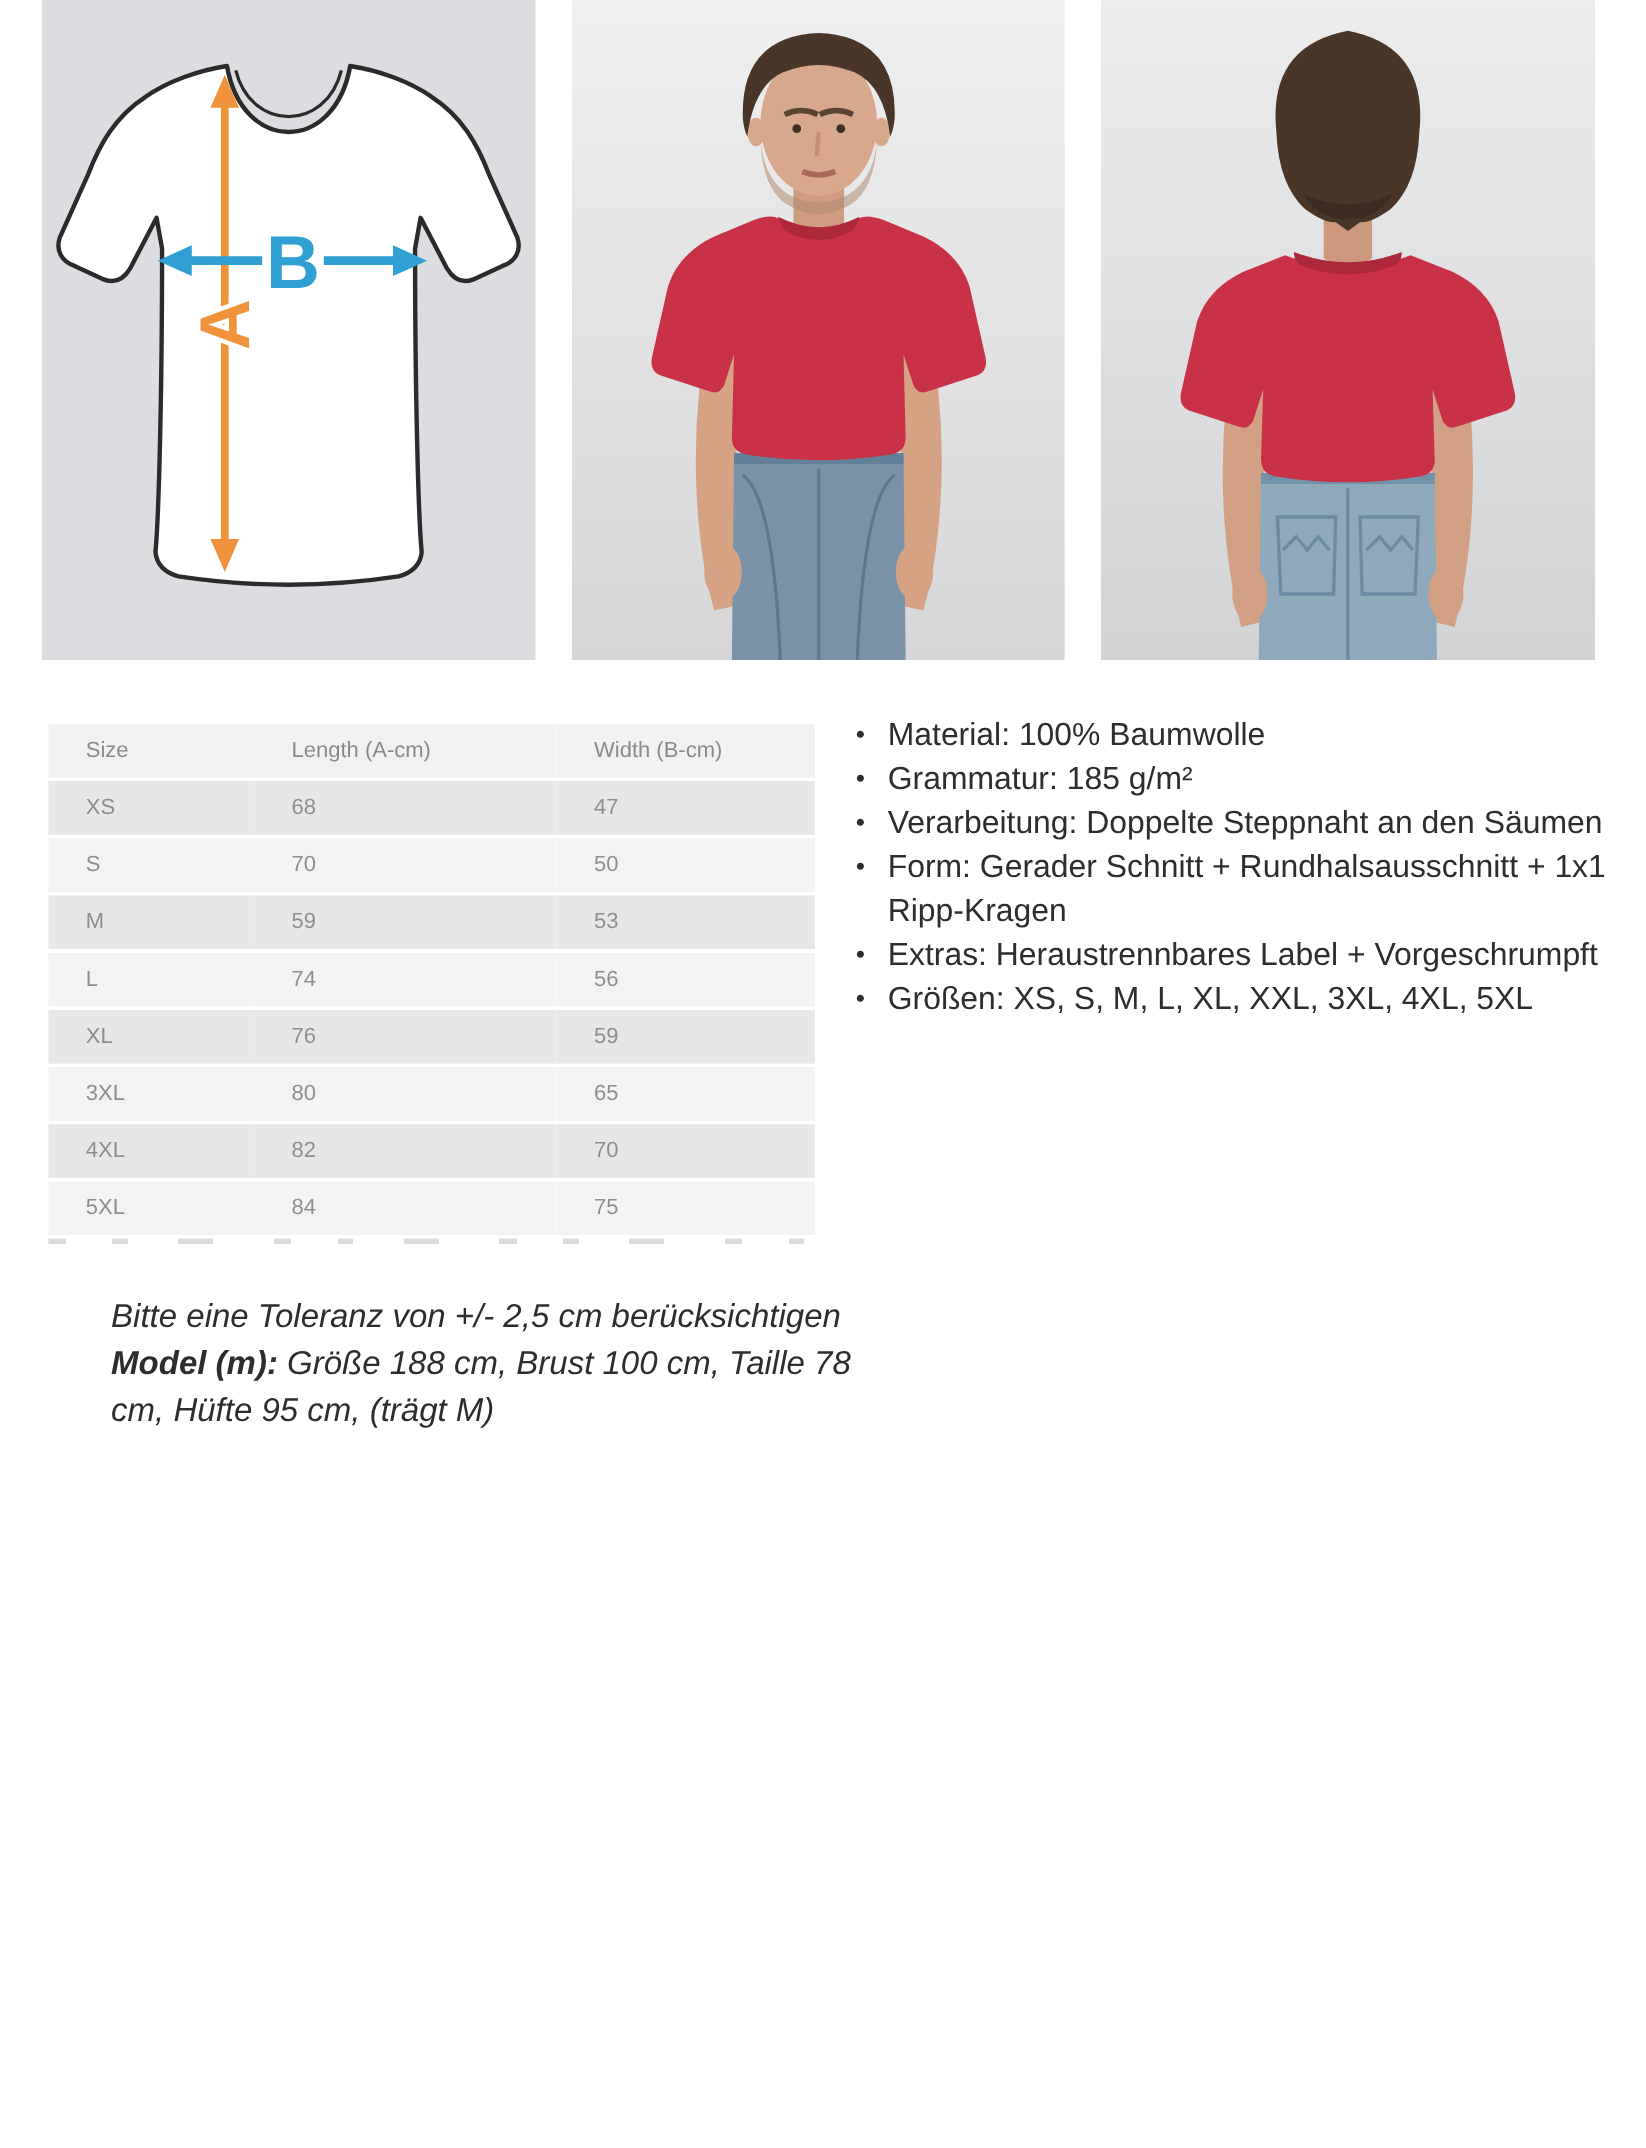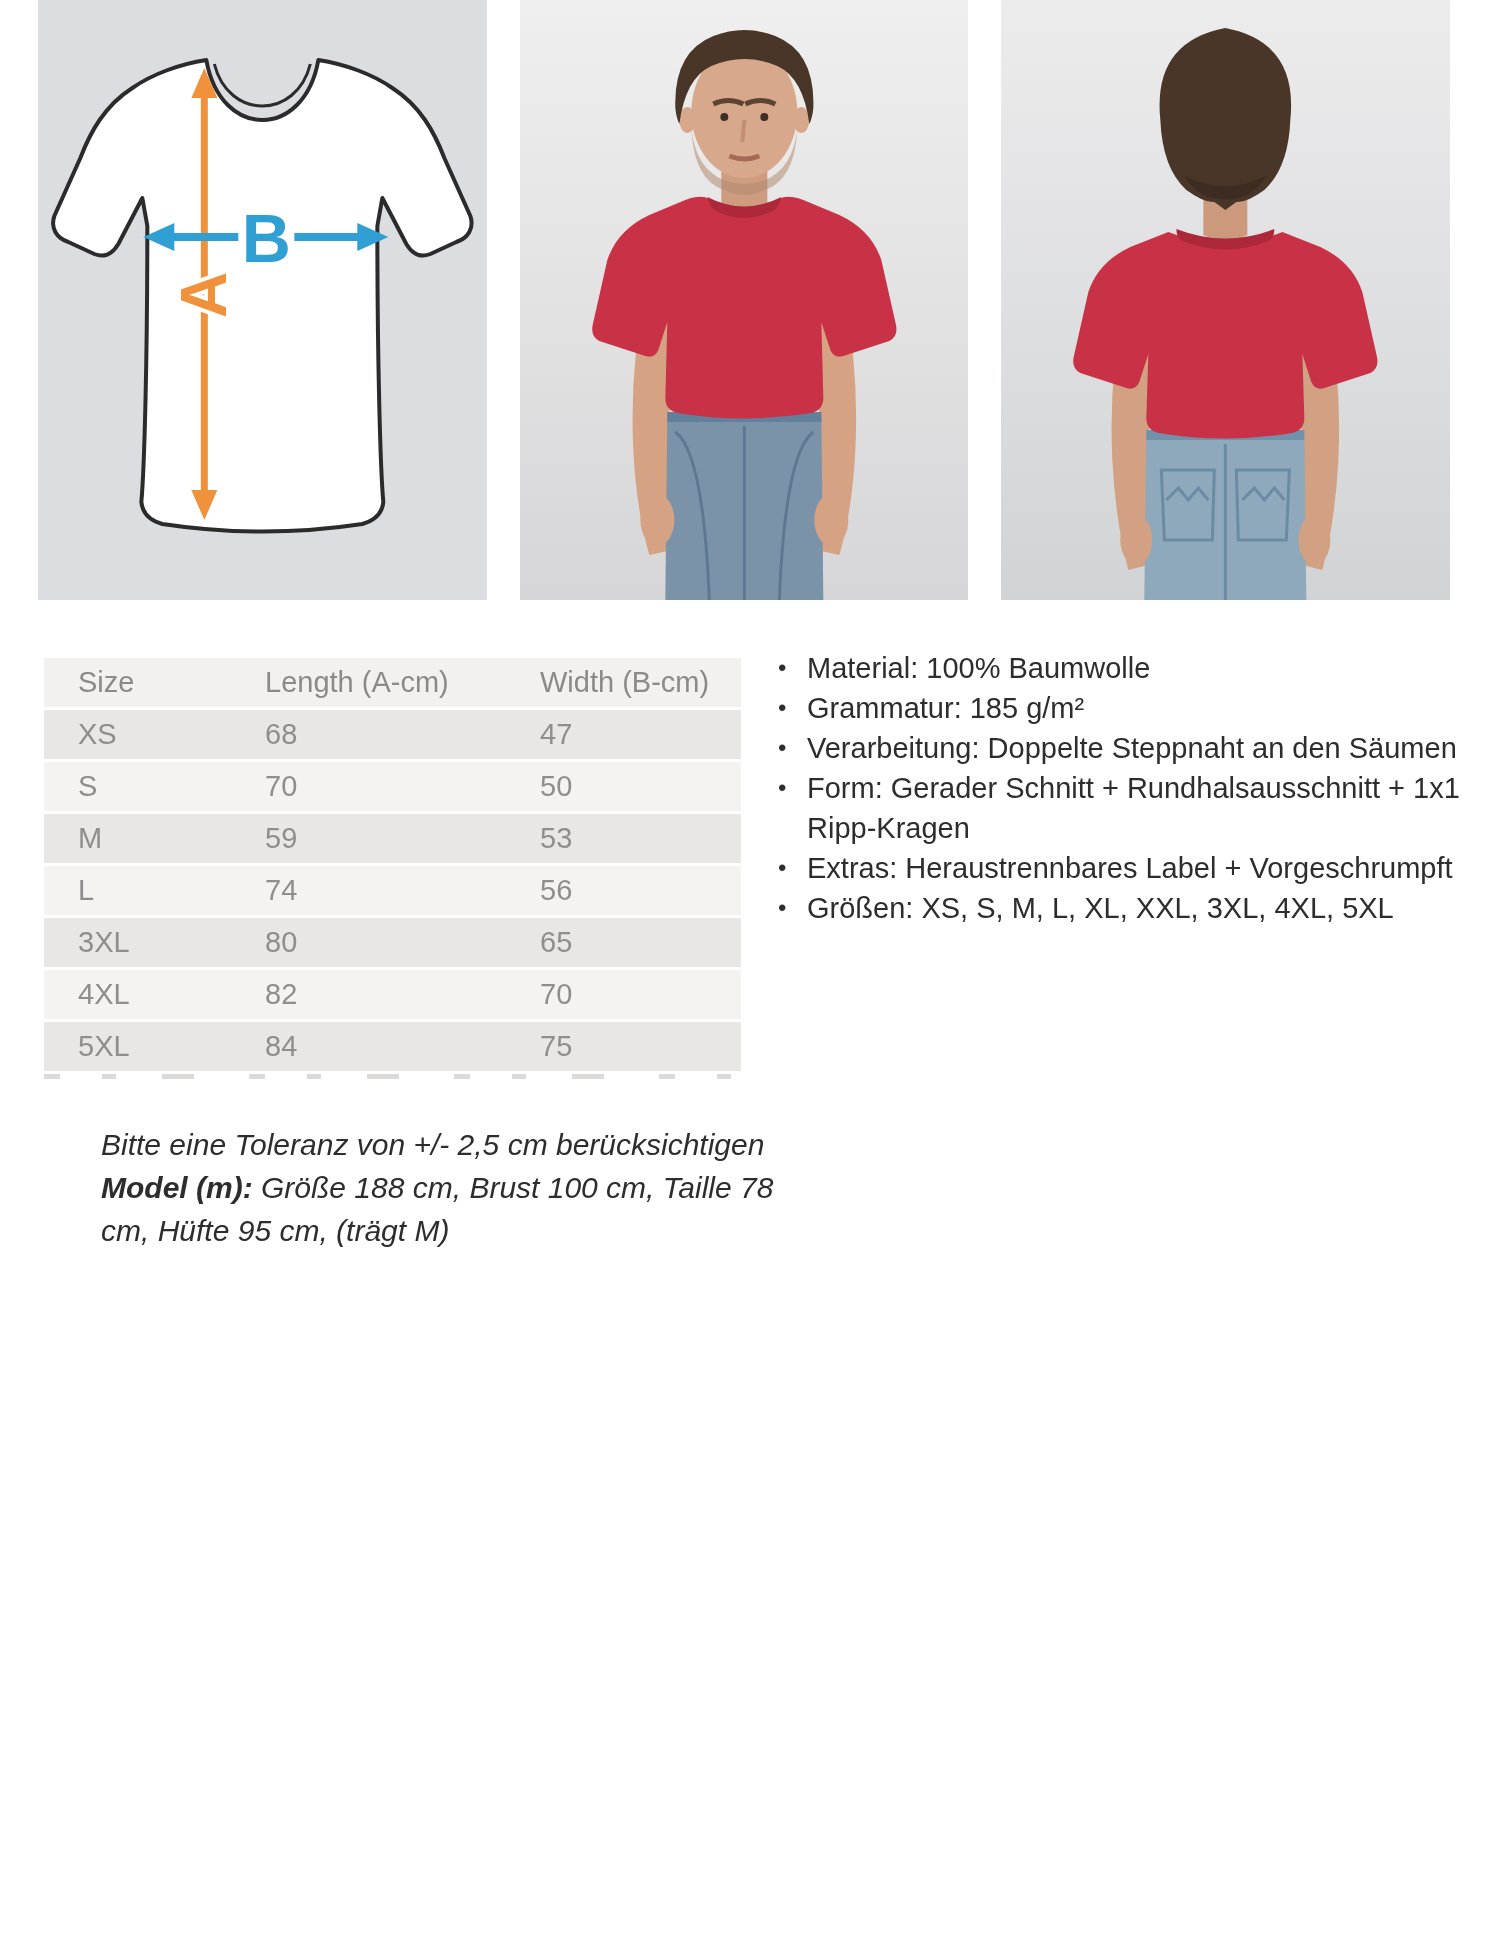--- a/index.html
+++ b/index.html
@@ -19,21 +19,21 @@
 
   
   .content-row { display:flex; margin-top:48px; padding-left:44px; align-items:flex-start; }
   .table-col { flex:0 0 697px; width:697px; }
 
   table.size-table { border-collapse:collapse; table-layout:fixed; width:697px; margin-top:10px; }
   table.size-table col.c1 { width:187px; }
   table.size-table col.c2 { width:275px; }
   table.size-table col.c3 { width:235px; }
   table.size-table th, table.size-table td {
-    font-size:29px; font-weight:normal; text-align:left;
+    font-size:20px; font-weight:normal; text-align:left;
     height:49px; line-height:49px; padding:0 0 0 34px;
     border-bottom:3px solid #ffffff; white-space:nowrap; overflow:hidden;
   }
   table.size-table thead th { background:#f2f1f0; color:#8a8a89; }
   table.size-table td { color:#8f8e8e; }
   table.size-table tbody tr:nth-child(odd)  td { background:#e8e7e6; }
   table.size-table tbody tr:nth-child(even) td { background:#f4f3f2; }
 
   .clipped-row {
     height:5px; width:690px; opacity:.55;
@@ -226,20 +226,25 @@
           <td>M</td>
           <td>59</td>
           <td>53</td>
         </tr>
         <tr>
           <td>L</td>
           <td>74</td>
           <td>56</td>
         </tr>
         <tr>
+          <td>XL</td>
+          <td>76</td>
+          <td>59</td>
+        </tr>
+        <tr>
           <td>3XL</td>
           <td>80</td>
           <td>65</td>
         </tr>
         <tr>
           <td>4XL</td>
           <td>82</td>
           <td>70</td>
         </tr>
         <tr>

